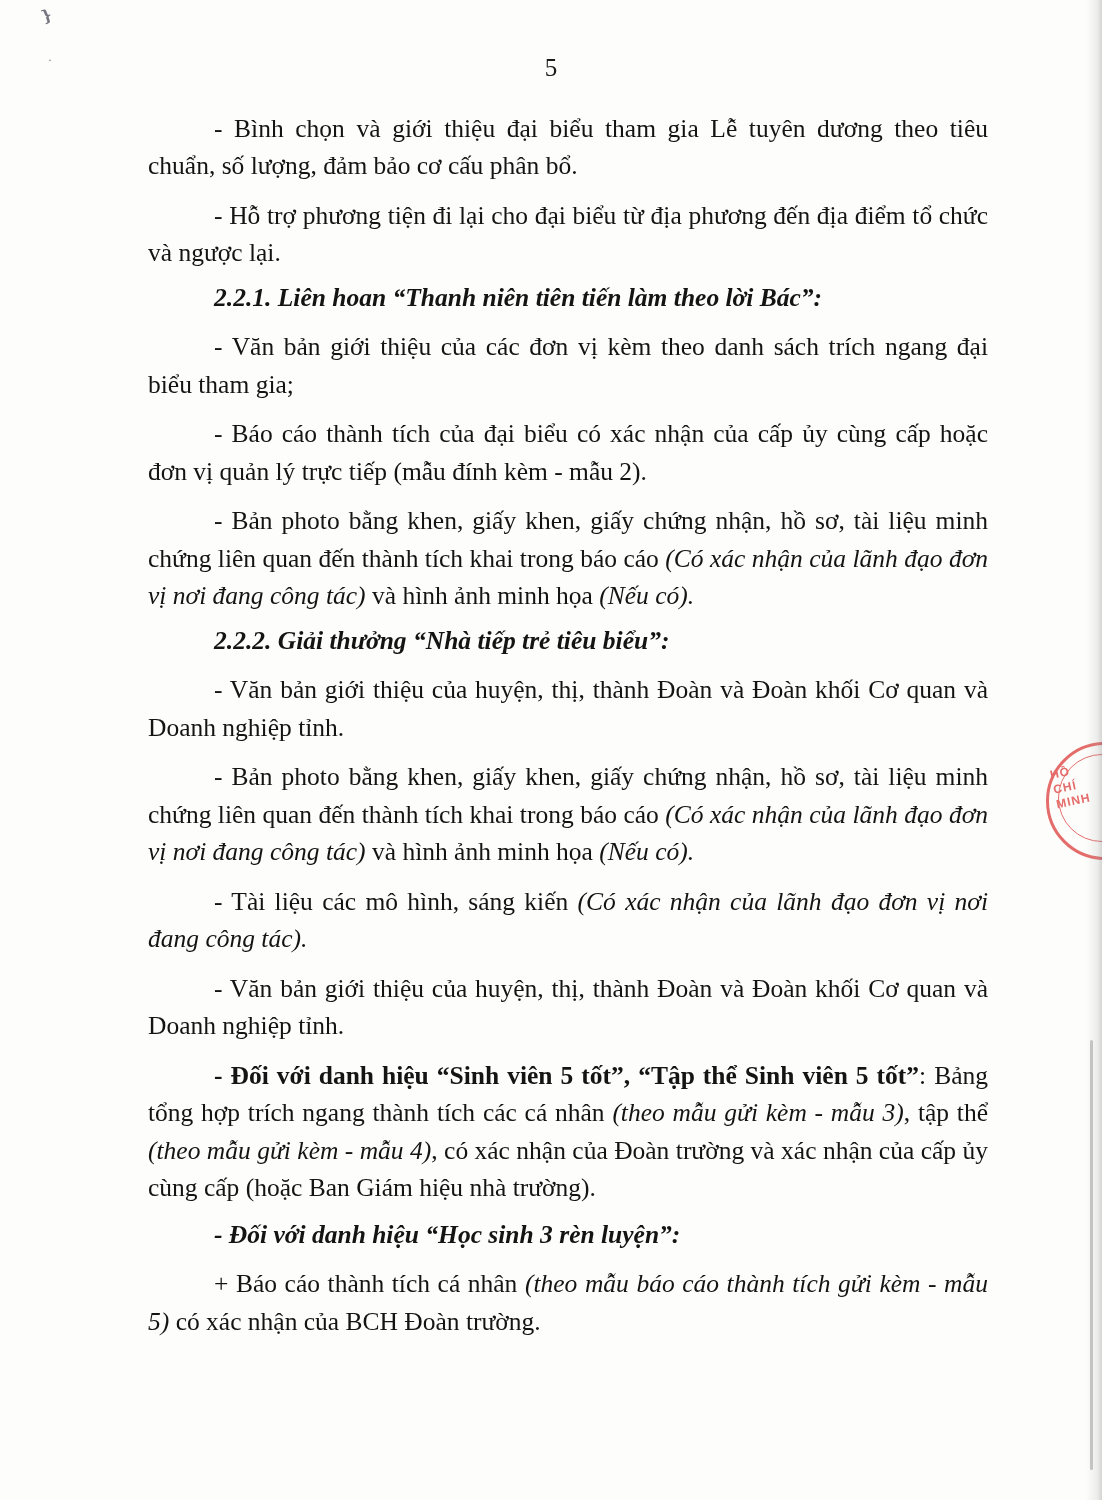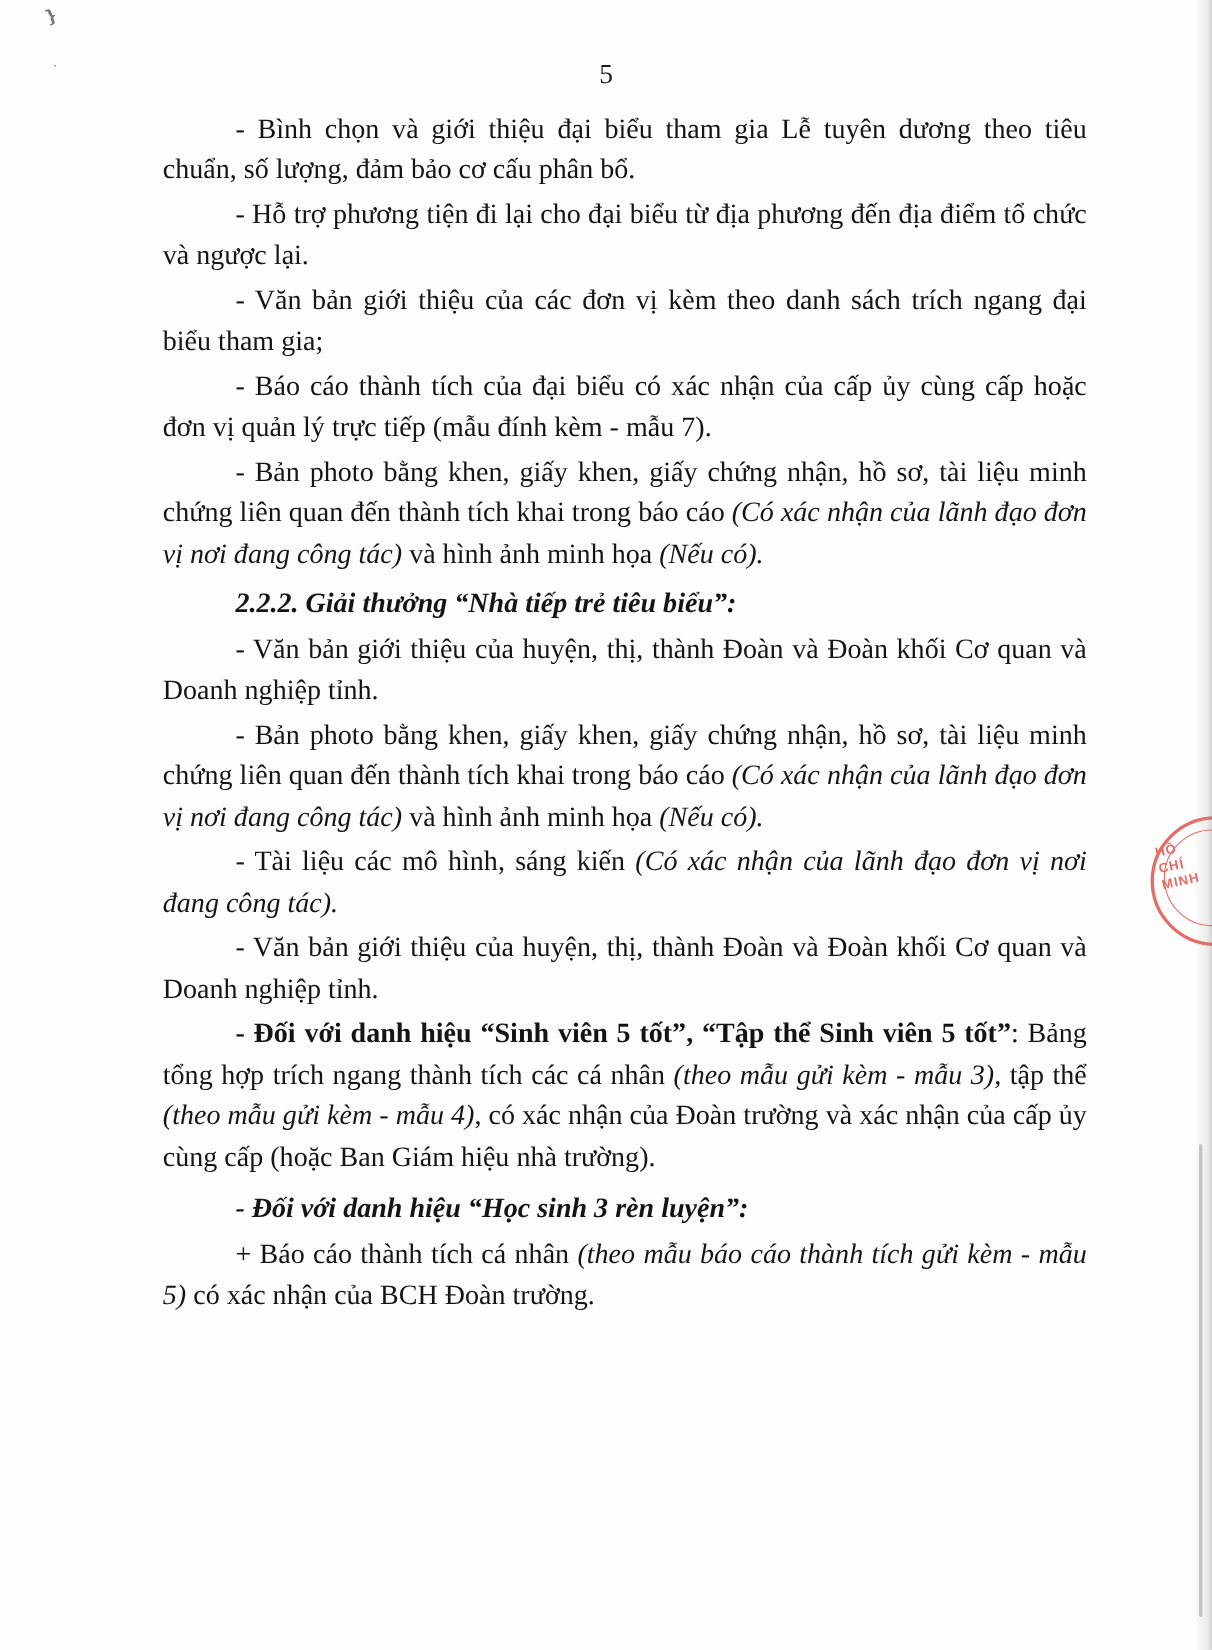--- a/index.html
+++ b/index.html
@@ -31,21 +31,21 @@
     position: absolute;
     top: 98px;
     left: 148px;
     width: 840px;
     font-size: 25.5px;
     line-height: 1.47;
     color: #141414;
     text-align: justify;
   }
   p {
-    margin: 0 0 3px 0;
+    margin: 12px 0 3px 0;
     text-indent: 66px;
   }
   .heading {
     font-weight: bold;
     font-style: italic;
     text-indent: 66px;
     margin: 7px 0 4px 0;
   }
   .heading-sub {
     font-weight: bold;
@@ -141,22 +141,23 @@
   <div class="corner-mark">
     <span class="m1">❵</span>
     <span class="m2">·</span>
   </div>
 
   <div class="page-number">5</div>
 
   <div class="content" id="doc-body">
       <p>- Bình chọn và giới thiệu đại biểu tham gia Lễ tuyên dương theo tiêu chuẩn, số lượng, đảm bảo cơ cấu phân bổ.</p>
       <p>- Hỗ trợ phương tiện đi lại cho đại biểu từ địa phương đến địa điểm tổ chức và ngược lại.</p>
+      <p class="heading">2.2.1. Liên hoan “Thanh niên tiên tiến làm theo lời Bác”:</p>
       <p>- Văn bản giới thiệu của các đơn vị kèm theo danh sách trích ngang đại biểu tham gia;</p>
-      <p>- Báo cáo thành tích của đại biểu có xác nhận của cấp ủy cùng cấp hoặc đơn vị quản lý trực tiếp (mẫu đính kèm - mẫu 7).</p>
+      <p>- Báo cáo thành tích của đại biểu có xác nhận của cấp ủy cùng cấp hoặc đơn vị quản lý trực tiếp (mẫu đính kèm - mẫu 2).</p>
       <p><span>- Bản photo bằng khen, giấy khen, giấy chứng nhận, hồ sơ, tài liệu minh chứng liên quan đến thành tích khai trong báo cáo </span><span class="it">(Có xác nhận của lãnh đạo đơn vị nơi đang công tác)</span><span> và hình ảnh minh họa </span><span class="it">(Nếu có).</span></p>
       <p class="heading">2.2.2. Giải thưởng “Nhà tiếp trẻ tiêu biểu”:</p>
       <p>- Văn bản giới thiệu của huyện, thị, thành Đoàn và Đoàn khối Cơ quan và Doanh nghiệp tỉnh.</p>
       <p><span>- Bản photo bằng khen, giấy khen, giấy chứng nhận, hồ sơ, tài liệu minh chứng liên quan đến thành tích khai trong báo cáo </span><span class="it">(Có xác nhận của lãnh đạo đơn vị nơi đang công tác)</span><span> và hình ảnh minh họa </span><span class="it">(Nếu có).</span></p>
       <p><span>- Tài liệu các mô hình, sáng kiến </span><span class="it">(Có xác nhận của lãnh đạo đơn vị nơi đang công tác).</span></p>
       <p>- Văn bản giới thiệu của huyện, thị, thành Đoàn và Đoàn khối Cơ quan và Doanh nghiệp tỉnh.</p>
       <p><span class="bi">- Đối với danh hiệu “Sinh viên 5 tốt”, “Tập thể Sinh viên 5 tốt”</span><span>: Bảng tổng hợp trích ngang thành tích các cá nhân </span><span class="it">(theo mẫu gửi kèm - mẫu 3)</span><span>, tập thể </span><span class="it">(theo mẫu gửi kèm - mẫu 4)</span><span>, có xác nhận của Đoàn trường và xác nhận của cấp ủy cùng cấp (hoặc Ban Giám hiệu nhà trường).</span></p>
       <p class="heading-sub">- Đối với danh hiệu “Học sinh 3 rèn luyện”:</p>
       <p><span>+ Báo cáo thành tích cá nhân </span><span class="it">(theo mẫu báo cáo thành tích gửi kèm - mẫu 5)</span><span> có xác nhận của BCH Đoàn trường.</span></p>
     </div>

